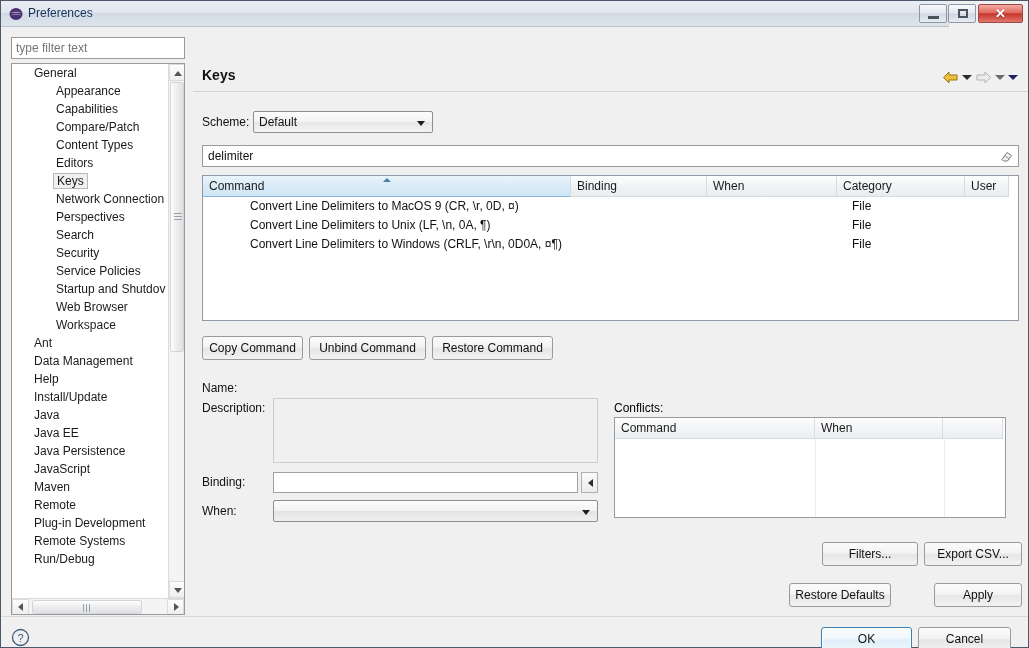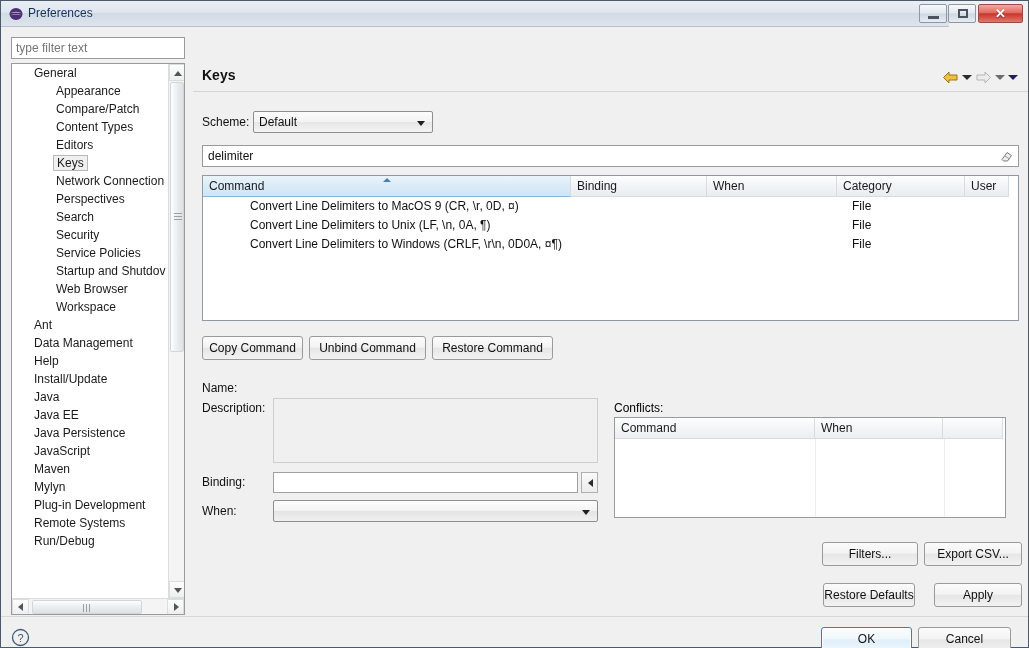--- a/index.html
+++ b/index.html
@@ -398,21 +398,21 @@
   }
   .cbody-col {
     position: absolute; top: 21px;
     width: 1px; height: 79px;
     background: #e9edf0;
   }
 
   
   #btn-filters  { left: 629px; top: 515px; width: 96px; }
   #btn-export   { left: 731px; top: 515px; width: 98px; }
-  #btn-defaults { left: 630px; top: 556px; width: 92px; }
+  #btn-defaults { left: 596px; top: 556px; width: 102px; }
   #btn-apply    { left: 741px; top: 556px; width: 88px; }
 
   
   #bottom-sep {
     position: absolute; left: 0; top: 589px;
     width: 1027px; height: 1px; background: #d8d8d8;
   }
   #bottom-bar {
     position: absolute; left: 0; top: 590px;
     width: 1027px; height: 30px;
@@ -480,20 +480,21 @@
   <div id="content">
 
     <div id="filter-box">
       <input id="sidebar-filter-input" type="text" placeholder="type filter text" style="">
     </div>
 
     <div id="tree-panel">
       <div id="tree-list">
           <div class="tree-item"><span>General</span></div>
           <div class="tree-item child"><span>Appearance</span></div>
+          <div class="tree-item child"><span>Capabilities</span></div>
           <div class="tree-item child"><span>Compare/Patch</span></div>
           <div class="tree-item child"><span>Content Types</span></div>
           <div class="tree-item child"><span>Editors</span></div>
           <div class="tree-item child selected"><span>Keys</span></div>
           <div class="tree-item child"><span>Network Connection</span></div>
           <div class="tree-item child"><span>Perspectives</span></div>
           <div class="tree-item child"><span>Search</span></div>
           <div class="tree-item child"><span>Security</span></div>
           <div class="tree-item child"><span>Service Policies</span></div>
           <div class="tree-item child"><span>Startup and Shutdov</span></div>
@@ -501,21 +502,21 @@
           <div class="tree-item child"><span>Workspace</span></div>
           <div class="tree-item"><span>Ant</span></div>
           <div class="tree-item"><span>Data Management</span></div>
           <div class="tree-item"><span>Help</span></div>
           <div class="tree-item"><span>Install/Update</span></div>
           <div class="tree-item"><span>Java</span></div>
           <div class="tree-item"><span>Java EE</span></div>
           <div class="tree-item"><span>Java Persistence</span></div>
           <div class="tree-item"><span>JavaScript</span></div>
           <div class="tree-item"><span>Maven</span></div>
-          <div class="tree-item"><span>Mylyn</span></div>
+          <div class="tree-item"><span>Remote</span></div>
           <div class="tree-item"><span>Plug-in Development</span></div>
           <div class="tree-item"><span>Remote Systems</span></div>
           <div class="tree-item"><span>Run/Debug</span></div>
         </div>
 
       <div id="tree-vscroll">
         <div class="sb-arrow up">
           <div class="sb-tri up"></div>
         </div>
         <div id="tree-vthumb">

